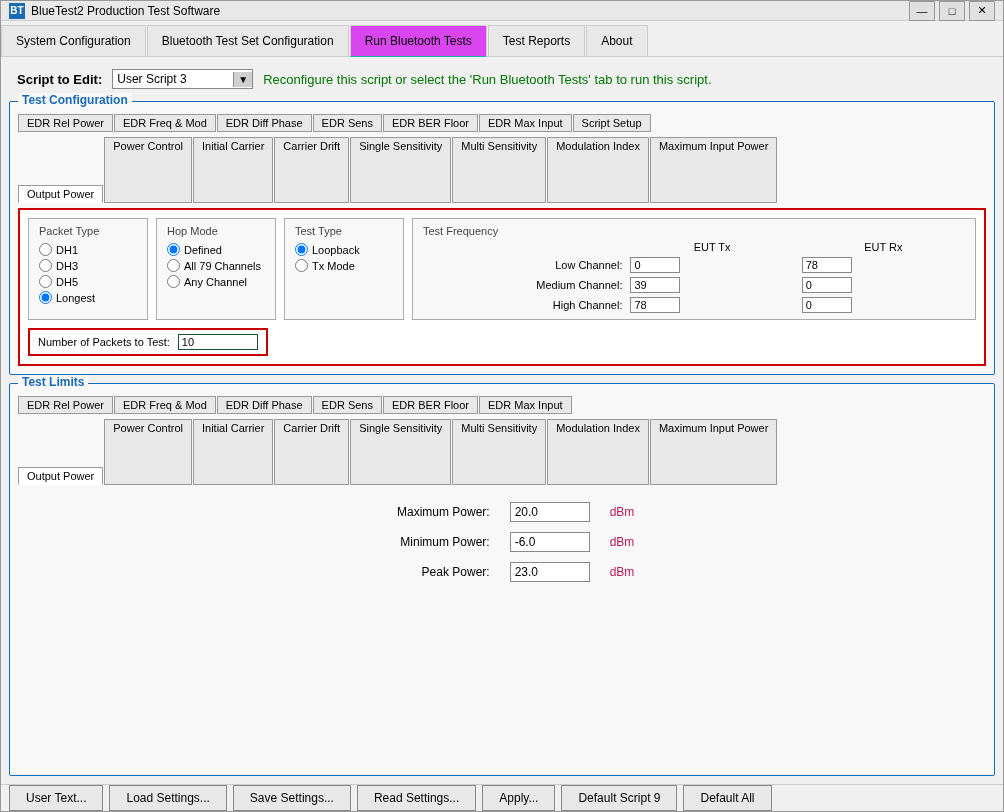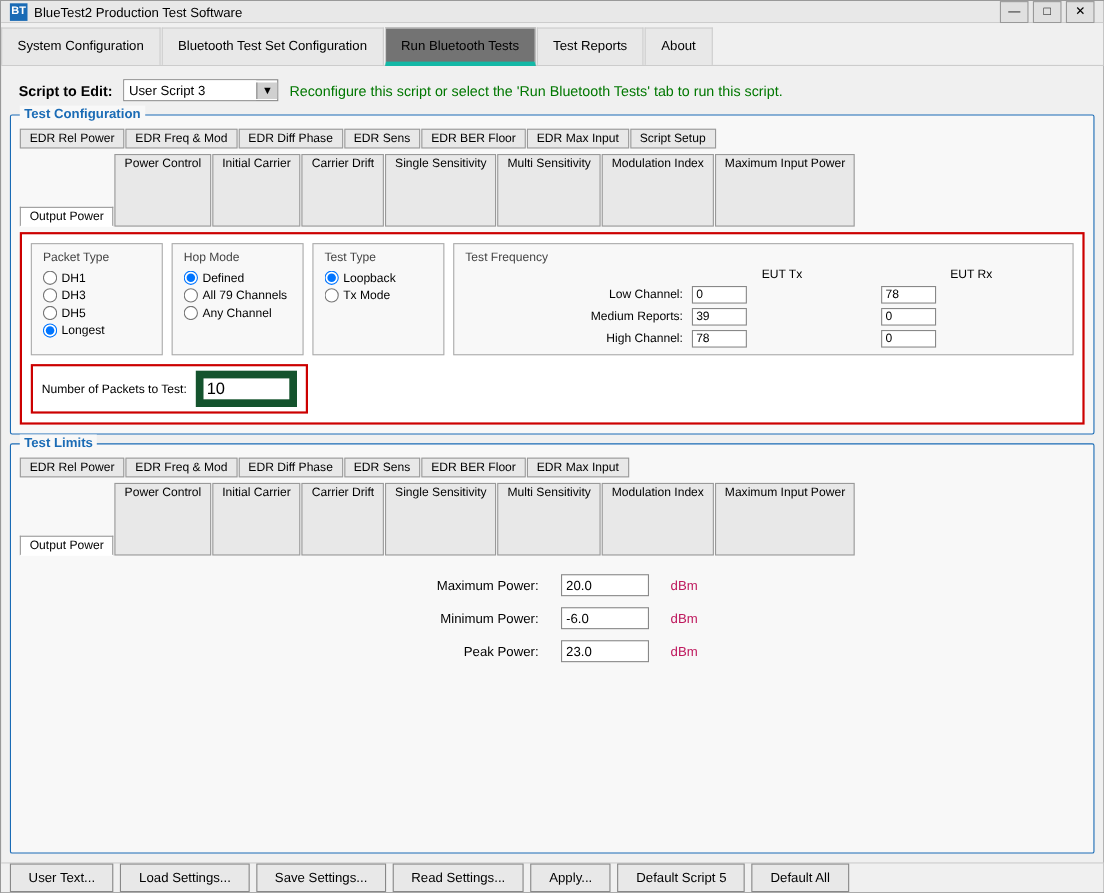--- a/index.html
+++ b/index.html
@@ -71,22 +71,22 @@
       padding: 8px 14px;
       border: 1px solid #ccc;
       border-bottom: none;
       background: #e8e8e8;
       cursor: pointer;
       margin-right: 1px;
       margin-top: 4px;
       font-size: 12px;
     }
     .menu-tab.active {
-      background: #737373;
-      border-bottom: 4px solid #14b8a6;
+      background: #d946ef;
+      border-bottom: 1px solid #14b8a6;
       z-index: 1;
       margin-bottom: -1px;
     }
 
     .main-content {
       flex: 1;
       padding: 8px;
       display: flex;
       flex-direction: column;
       gap: 8px;
@@ -229,24 +229,24 @@
       text-align: right;
     }
     .freq-input {
       width: 50px;
       border: 1px solid #888;
       padding: 1px 3px;
       font-size: 11px;
     }
     .packets-label { font-size: 11px; }
     .packets-input {
-      width: 92px;
-      border: 7px solid #14532d;
+      width: 80px;
+      border: 1px solid #14532d;
       padding: 1px 3px;
-      font-size: 15px;
+      font-size: 11px;
     }
 
     .limits-fields {
       margin-top: 16px;
       display: flex;
       flex-direction: column;
       gap: 10px;
       align-items: center;
     }
     .limit-row {
@@ -406,21 +406,21 @@
             <div class="test-freq-title">Test Frequency</div>
             <div class="freq-grid">
               <div></div>
               <div class="col-header">EUT Tx</div>
               <div class="col-header">EUT Rx</div>
 
               <label>Low Channel:</label>
               <input class="freq-input" type="text" value="0" style="">
               <input class="freq-input" type="text" value="78" style="">
 
-              <label>Medium Reports:</label>
+              <label>Medium Channel:</label>
               <input class="freq-input" type="text" value="39" style="">
               <input class="freq-input" type="text" value="0" style="">
 
               <label>High Channel:</label>
               <input class="freq-input" type="text" value="78" style="">
               <input class="freq-input" type="text" value="0" style="">
             </div>
           </div>
 
         </div>
@@ -477,16 +477,16 @@
     </div>
 
   </div>
 
   <div class="bottom-buttons">
     <button class="bottom-btn">User Text...</button>
     <button class="bottom-btn">Load Settings...</button>
     <button class="bottom-btn">Save Settings...</button>
     <button class="bottom-btn">Read Settings...</button>
     <button class="bottom-btn">Apply...</button>
-    <button class="bottom-btn">Default Script 5</button>
+    <button class="bottom-btn">Default Script 9</button>
     <button class="bottom-btn">Default All</button>
   </div>
 </div>
 
 </body></html>

